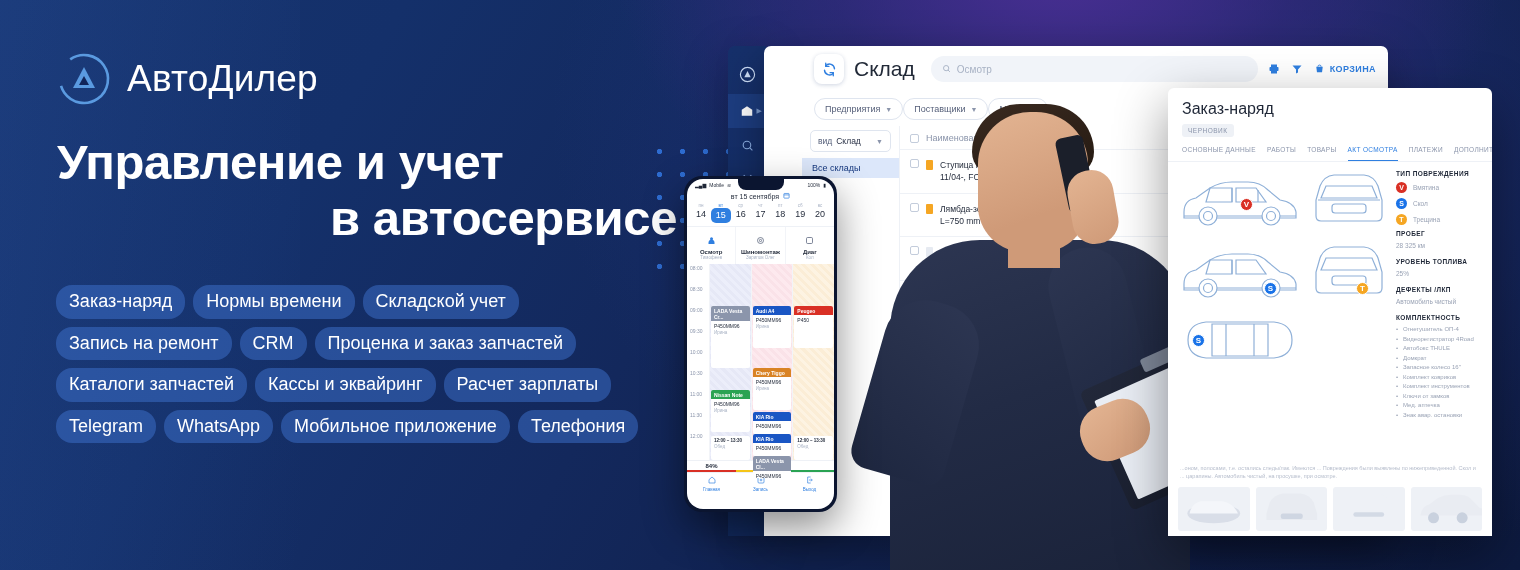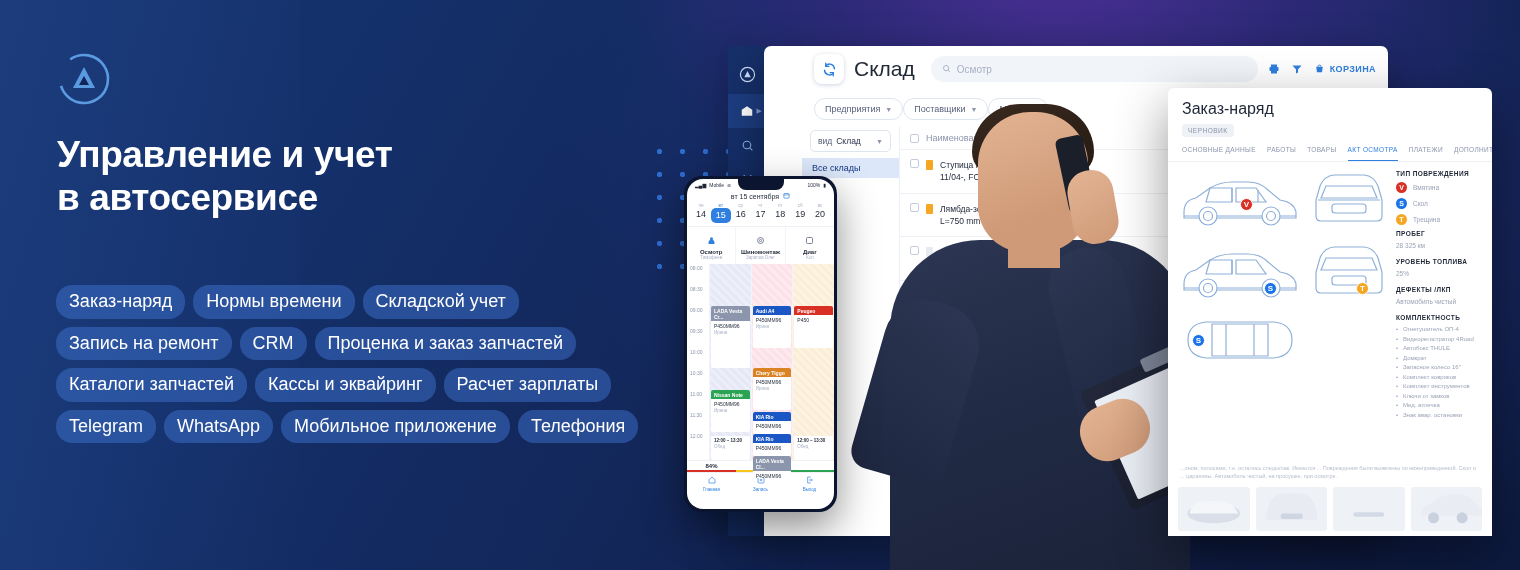--- a/index.html
+++ b/index.html
@@ -40,23 +40,23 @@
     opacity: .95;
   }
 
   
   .logo-wrap { position: absolute; left: 57px; top: 52px; display: flex; align-items: center; gap: 16px; }
   .logo-mark { width: 54px; height: 54px; position: relative; }
   .logo-text { font-size: 37px; font-weight: 400; color: #ffffff; letter-spacing: .2px; }
 
   .headline {
     position: absolute; left: 57px; top: 134px; width: 620px;
-    color: #fff; font-size: 37px; font-weight: 700; line-height: 1.15; letter-spacing: -.4px;
-  }
-  .headline .l2 { display: block; }
+    color: #fff; font-size: 49px; font-weight: 700; line-height: 1.15; letter-spacing: -.4px;
+  }
+  .headline .l2 { display: block; text-align: right; }
 
   .tags { position: absolute; left: 56px; top: 285px; width: 560px; }
   .tag-row { display: flex; gap: 8px; margin-bottom: 8px; }
   .tag {
     background: rgba(62,114,205,0.50);
     color: #ffffff;
     border-radius: 16px;
     padding: 5px 13px 6px;
     font-size: 18px;
     line-height: 1.25;
@@ -289,20 +289,21 @@
   <div class="dotgrid"></div>
 
   <div class="logo-wrap">
     <div class="logo-mark">
       <svg width="54" height="54" viewBox="0 0 54 54">
         <circle cx="27" cy="27" r="24" fill="none" stroke="#5a9ae0" stroke-width="2.6" stroke-dasharray="120 31" transform="rotate(-125 27 27)"></circle>
         <path d="M27 15 L38 36 L16 36 Z" fill="#5a9ae0"></path>
         <path d="M27 24 L32 33 L22 33 Z" fill="#12255a"></path>
       </svg>
     </div>
+    <div class="logo-text">АвтоДилер</div>
   </div>
 
   <div class="headline">
     <span>Управление и учет</span>
     <span class="l2">в автосервисе</span>
   </div>
 
   <div class="tags" id="tag-container">
       <div class="tag-row">
         <span class="tag">Заказ-наряд</span>

